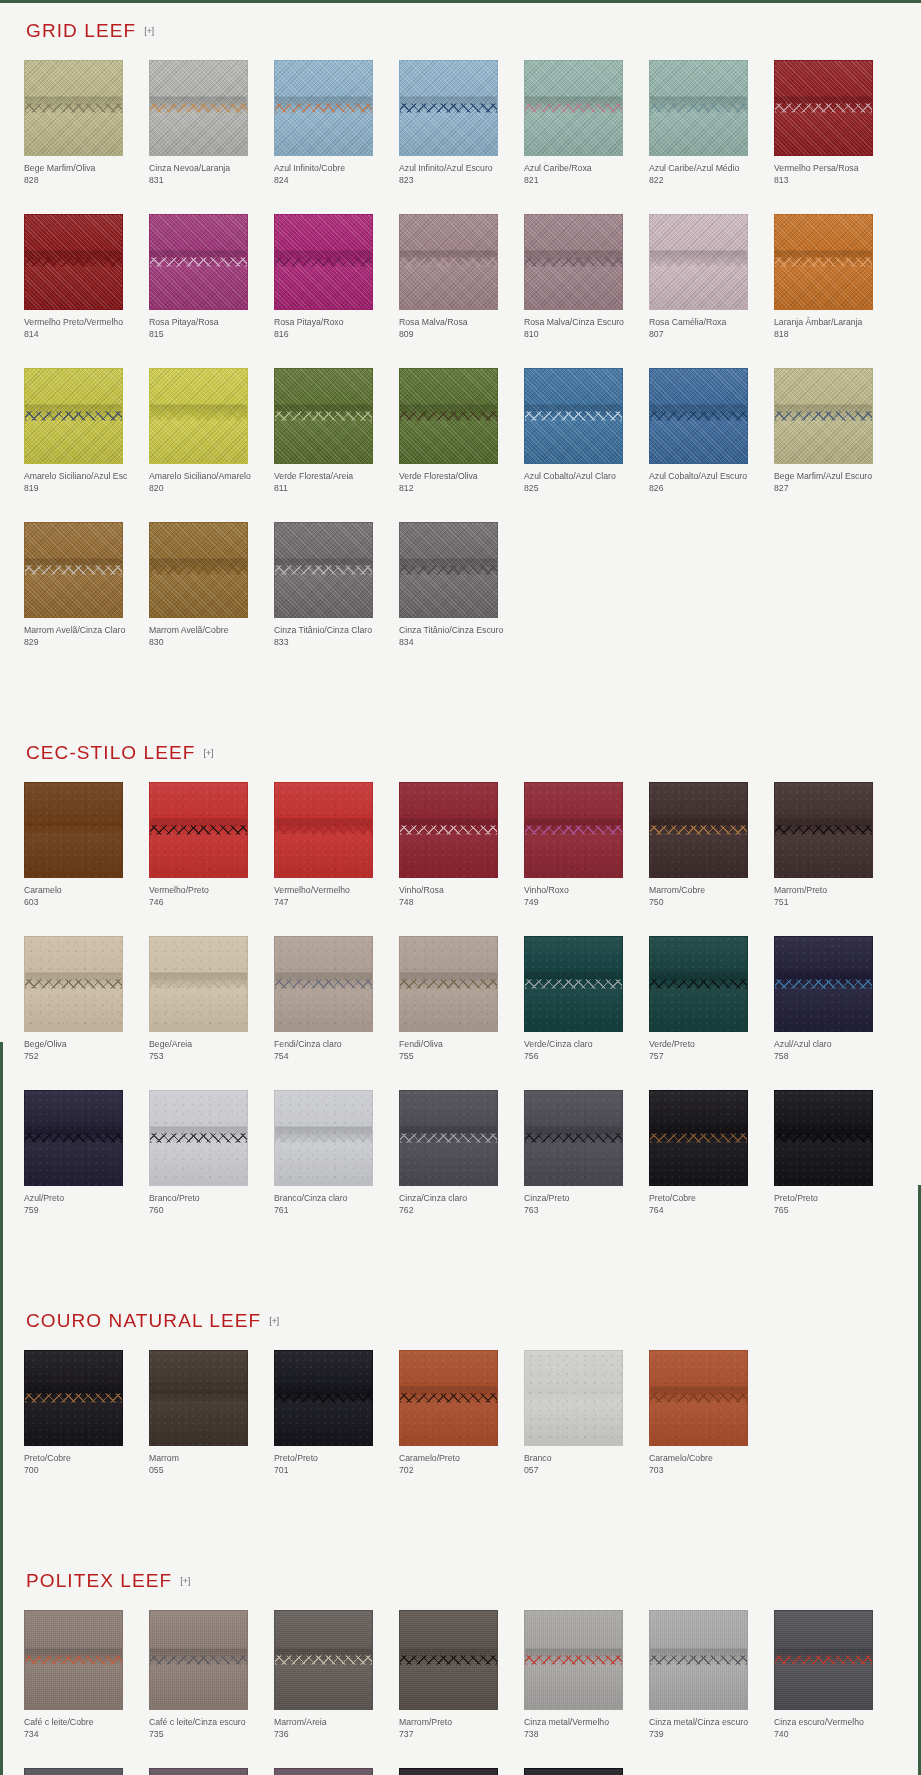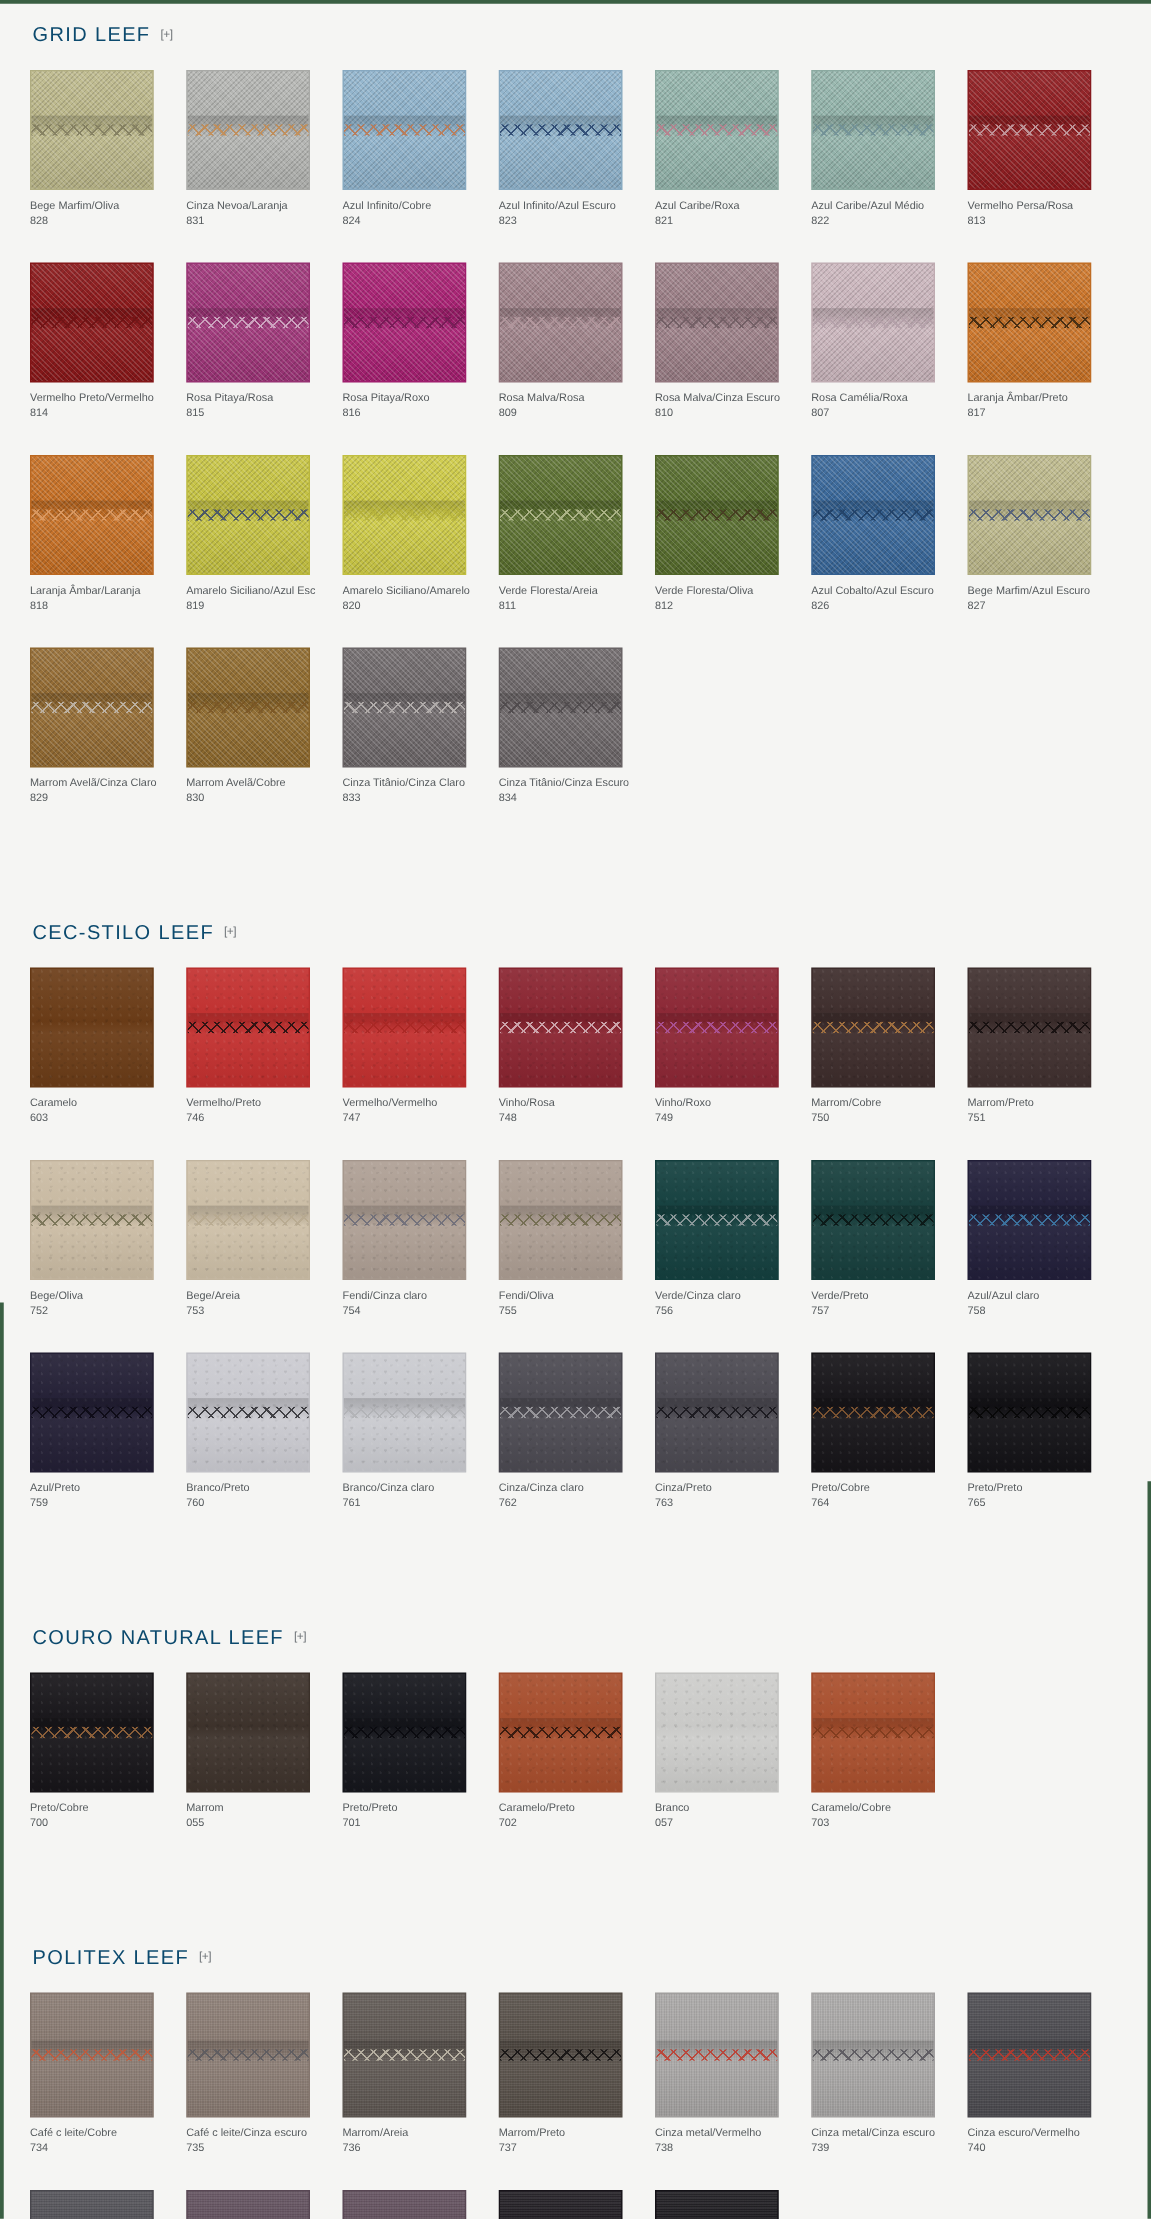--- a/index.html
+++ b/index.html
@@ -26,23 +26,23 @@
 
   
   .section { margin-bottom: 8px; }
   .section-header {
     display: flex;
     align-items: baseline;
     gap: 8px;
     padding: 20px 0 18px 2px;
   }
   .section-title {
-    font-size: 16px;
+    font-size: 19px;
     letter-spacing: 1.1px;
-    color: #0c4a6e;
+    color: #b91c1c;
     font-weight: 400;
     white-space: nowrap;
   }
   .section-toggle {
     font-size: 9.5px;
     color: #6d7276;
     letter-spacing: -0.4px;
     cursor: pointer;
     user-select: none;
     position: relative;
@@ -283,30 +283,20 @@
           <div class="swatch-img tex-weave" style="background: rgb(203, 182, 189);">
             <div class="seam" style="color: rgb(179, 159, 168);">
               <div class="shade"></div>
               <div class="zig"></div>
             </div>
           </div>
           <div class="swatch-label">Rosa Camélia/Roxa</div>
           <div class="swatch-code">807</div>
         </div>
         <div class="swatch">
-          <div class="swatch-img tex-weave" style="background: rgb(203, 115, 38);">
-            <div class="seam" style="color: rgb(53, 36, 15);">
-              <div class="shade"></div>
-              <div class="zig"></div>
-            </div>
-          </div>
-          <div class="swatch-label">Laranja Âmbar/Preto</div>
-          <div class="swatch-code">817</div>
-        </div>
-        <div class="swatch">
           <div class="swatch-img tex-weave" style="background: rgb(198, 110, 34);">
             <div class="seam" style="color: rgb(224, 160, 106);">
               <div class="shade"></div>
               <div class="zig"></div>
             </div>
           </div>
           <div class="swatch-label">Laranja Âmbar/Laranja</div>
           <div class="swatch-code">818</div>
         </div>
         <div class="swatch">
@@ -341,20 +331,30 @@
         </div>
         <div class="swatch">
           <div class="swatch-img tex-weave" style="background: rgb(86, 108, 44);">
             <div class="seam" style="color: rgb(69, 55, 31);">
               <div class="shade"></div>
               <div class="zig"></div>
             </div>
           </div>
           <div class="swatch-label">Verde Floresta/Oliva</div>
           <div class="swatch-code">812</div>
+        </div>
+        <div class="swatch">
+          <div class="swatch-img tex-weave" style="background: rgb(58, 111, 158);">
+            <div class="seam" style="color: rgb(189, 212, 228);">
+              <div class="shade"></div>
+              <div class="zig"></div>
+            </div>
+          </div>
+          <div class="swatch-label">Azul Cobalto/Azul Claro</div>
+          <div class="swatch-code">825</div>
         </div>
         <div class="swatch">
           <div class="swatch-img tex-weave" style="background: rgb(56, 103, 154);">
             <div class="seam" style="color: rgb(31, 62, 99);">
               <div class="shade"></div>
               <div class="zig"></div>
             </div>
           </div>
           <div class="swatch-label">Azul Cobalto/Azul Escuro</div>
           <div class="swatch-code">826</div>

